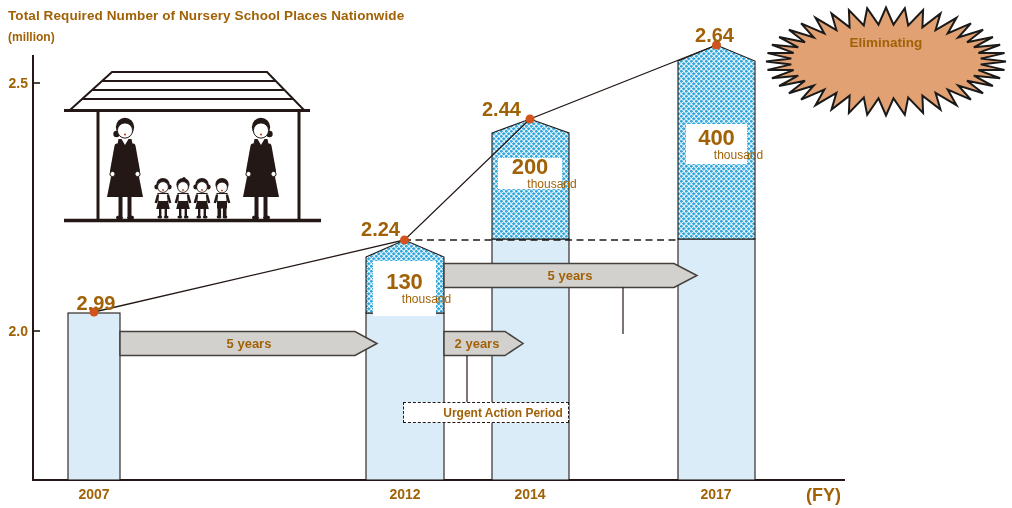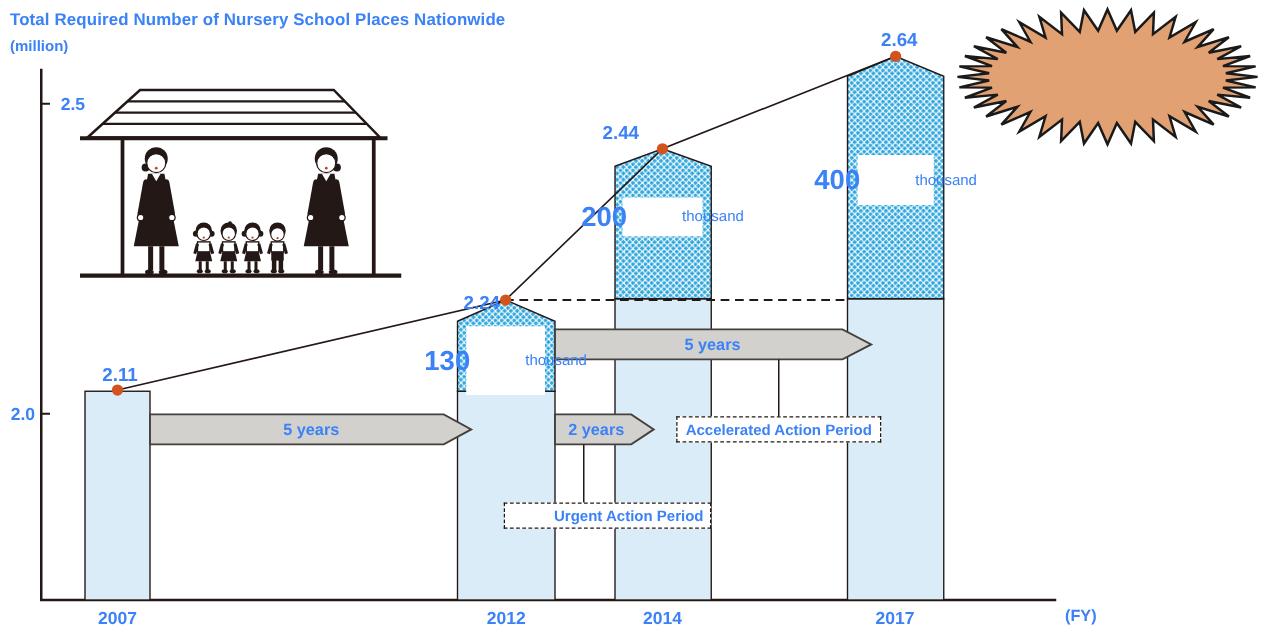--- a/index.html
+++ b/index.html
@@ -1,28 +1,28 @@
 <!DOCTYPE html>
 <html><head>
 <meta charset="utf-8">
 <style>
   html,body{margin:0;padding:0;background:#fff;}
   .stage{position:relative;width:1012px;height:508px;background:#fff;overflow:hidden;
-         font-family:"Liberation Sans",sans-serif;color:#3b82f6;}
+         font-family:"Liberation Sans",sans-serif;color:#a16207;}
   .stage svg.layer{position:absolute;left:0;top:0;}
   .abs{position:absolute;white-space:nowrap;}
   .title{left:8px;top:8px;font-size:13.5px;font-weight:700;letter-spacing:.1px;}
   .unit{left:8px;top:30px;font-size:12px;font-weight:700;}
   .ytick{width:28px;text-align:right;font-size:14px;font-weight:700;}
-  .ytick.t25{left:0;top:75px;margin-left:40px;}
+  .ytick.t25{left:0;top:75px;}
   .ytick.t20{left:0;top:323px;}
-  .val{font-size:15px;font-weight:700;}
+  .val{font-size:20px;font-weight:700;}
   .year{width:60px;text-align:center;font-size:14px;font-weight:700;top:486px;}
-  .fy{left:852px;top:485px;font-size:13px;font-weight:700;}
-  .incbox{background:#fff;display:flex;flex-direction:row;align-items:center;
+  .fy{left:806px;top:485px;font-size:18px;font-weight:700;}
+  .incbox{background:#fff;display:flex;flex-direction:column;align-items:center;
           justify-content:center;text-align:center;}
   .incbox .num{font-size:22px;font-weight:700;line-height:22px;}
   .incbox .thou{font-size:12px;line-height:13px;padding-left:44px;}
   .arrlab{width:120px;text-align:center;font-size:13px;font-weight:700;}
   .dashbox{background:#fff;border:1.4px dashed #231815;display:flex;align-items:center;
            justify-content:center;font-size:12px;font-weight:700;}
   .badgetext{left:786px;top:33px;width:200px;text-align:center;font-size:13.5px;
              font-weight:700;line-height:19.5px;}
 </style>
 </head>
@@ -191,22 +191,22 @@
 
     <polygon id="starburst" points="1006.0,61.5 980.7,64.4 1004.5,69.9 978.4,70.1 1000.1,78.2 973.8,75.7 992.9,86.0 967.0,80.8 983.1,93.2 958.2,85.5 970.9,99.7 947.7,89.6 956.5,105.2 935.6,93.0 940.5,109.6 922.4,95.7 923.1,112.9 908.2,97.5 904.8,114.8 893.5,98.4 886.0,115.5 878.5,98.4 867.2,114.8 863.8,97.5 848.9,112.9 849.6,95.7 831.5,109.6 836.4,93.0 815.5,105.2 824.3,89.6 801.1,99.7 813.8,85.5 788.9,93.2 805.0,80.8 779.1,86.0 798.2,75.7 771.9,78.2 793.6,70.1 767.5,69.9 791.3,64.4 766.0,61.5 791.3,58.6 767.5,53.1 793.6,52.9 771.9,44.8 798.2,47.3 779.1,37.0 805.0,42.2 788.9,29.8 813.8,37.5 801.1,23.3 824.3,33.4 815.5,17.8 836.4,30.0 831.5,13.4 849.6,27.3 848.9,10.1 863.8,25.5 867.2,8.2 878.5,24.6 886.0,7.5 893.5,24.6 904.8,8.2 908.2,25.5 923.1,10.1 922.4,27.3 940.5,13.4 935.6,30.0 956.5,17.8 947.7,33.4 970.9,23.3 958.2,37.5 983.1,29.8 967.0,42.2 992.9,37.0 973.8,47.3 1000.1,44.8 978.4,52.9 1004.5,53.1 980.7,58.6" fill="#E2A173" stroke="#1A1A1A" stroke-width="2"></polygon>
   </svg>
 
   <div class="abs title">Total Required Number of Nursery School Places Nationwide</div>
   <div class="abs unit">(million)</div>
 
   <div class="abs ytick t25">2.5</div>
   <div class="abs ytick t20">2.0</div>
 
-  <div class="abs val" style="left:74px;top:292px;width:44px;text-align:center;">2.11</div>
-  <div class="abs val" style="left:356px;top:218px;width:44px;text-align:right;margin-top:16px;">2.24</div>
+  <div class="abs val" style="left:74px;top:292px;width:44px;text-align:center;">2.99</div>
+  <div class="abs val" style="left:356px;top:218px;width:44px;text-align:right;">2.24</div>
   <div class="abs val" style="left:482px;top:98px;width:44px;text-align:left;">2.44</div>
   <div class="abs val" style="left:690px;top:24px;width:44px;text-align:right;">2.64</div>
 
   <div class="abs incbox" style="left:373px;top:261px;width:63px;height:55px;">
     <div class="num">130</div>
     <div class="thou">thousand</div>
   </div>
   <div class="abs incbox" style="left:498px;top:158px;width:64px;height:31px;">
     <div class="num">200</div>
     <div class="thou">thousand</div>
@@ -214,23 +214,23 @@
   <div class="abs incbox" style="left:686px;top:124px;width:61px;height:40px;">
     <div class="num">400</div>
     <div class="thou">thousand</div>
   </div>
 
   <div class="abs arrlab" style="left:189px;top:336px;">5 years</div>
   <div class="abs arrlab" style="left:417px;top:336px;">2 years</div>
   <div class="abs arrlab" style="left:510px;top:268px;">5 years</div>
 
   <div class="abs dashbox" style="left:403px;top:402px;width:130px;height:19px;padding-left:34px;">Urgent Action Period</div>
-  <div class="abs dashbox" style="left:541px;top:333px;width:162px;height:19px;">Accelerated Action Period</div>
 
   <div class="abs year" style="left:64px;">2007</div>
   <div class="abs year" style="left:375px;">2012</div>
   <div class="abs year" style="left:500px;">2014</div>
   <div class="abs year" style="left:686px;">2017</div>
   <div class="abs fy">(FY)</div>
 
   <div class="abs badgetext">
+    <div>Eliminating</div>
   </div>
 </div>
 
 </body></html>

